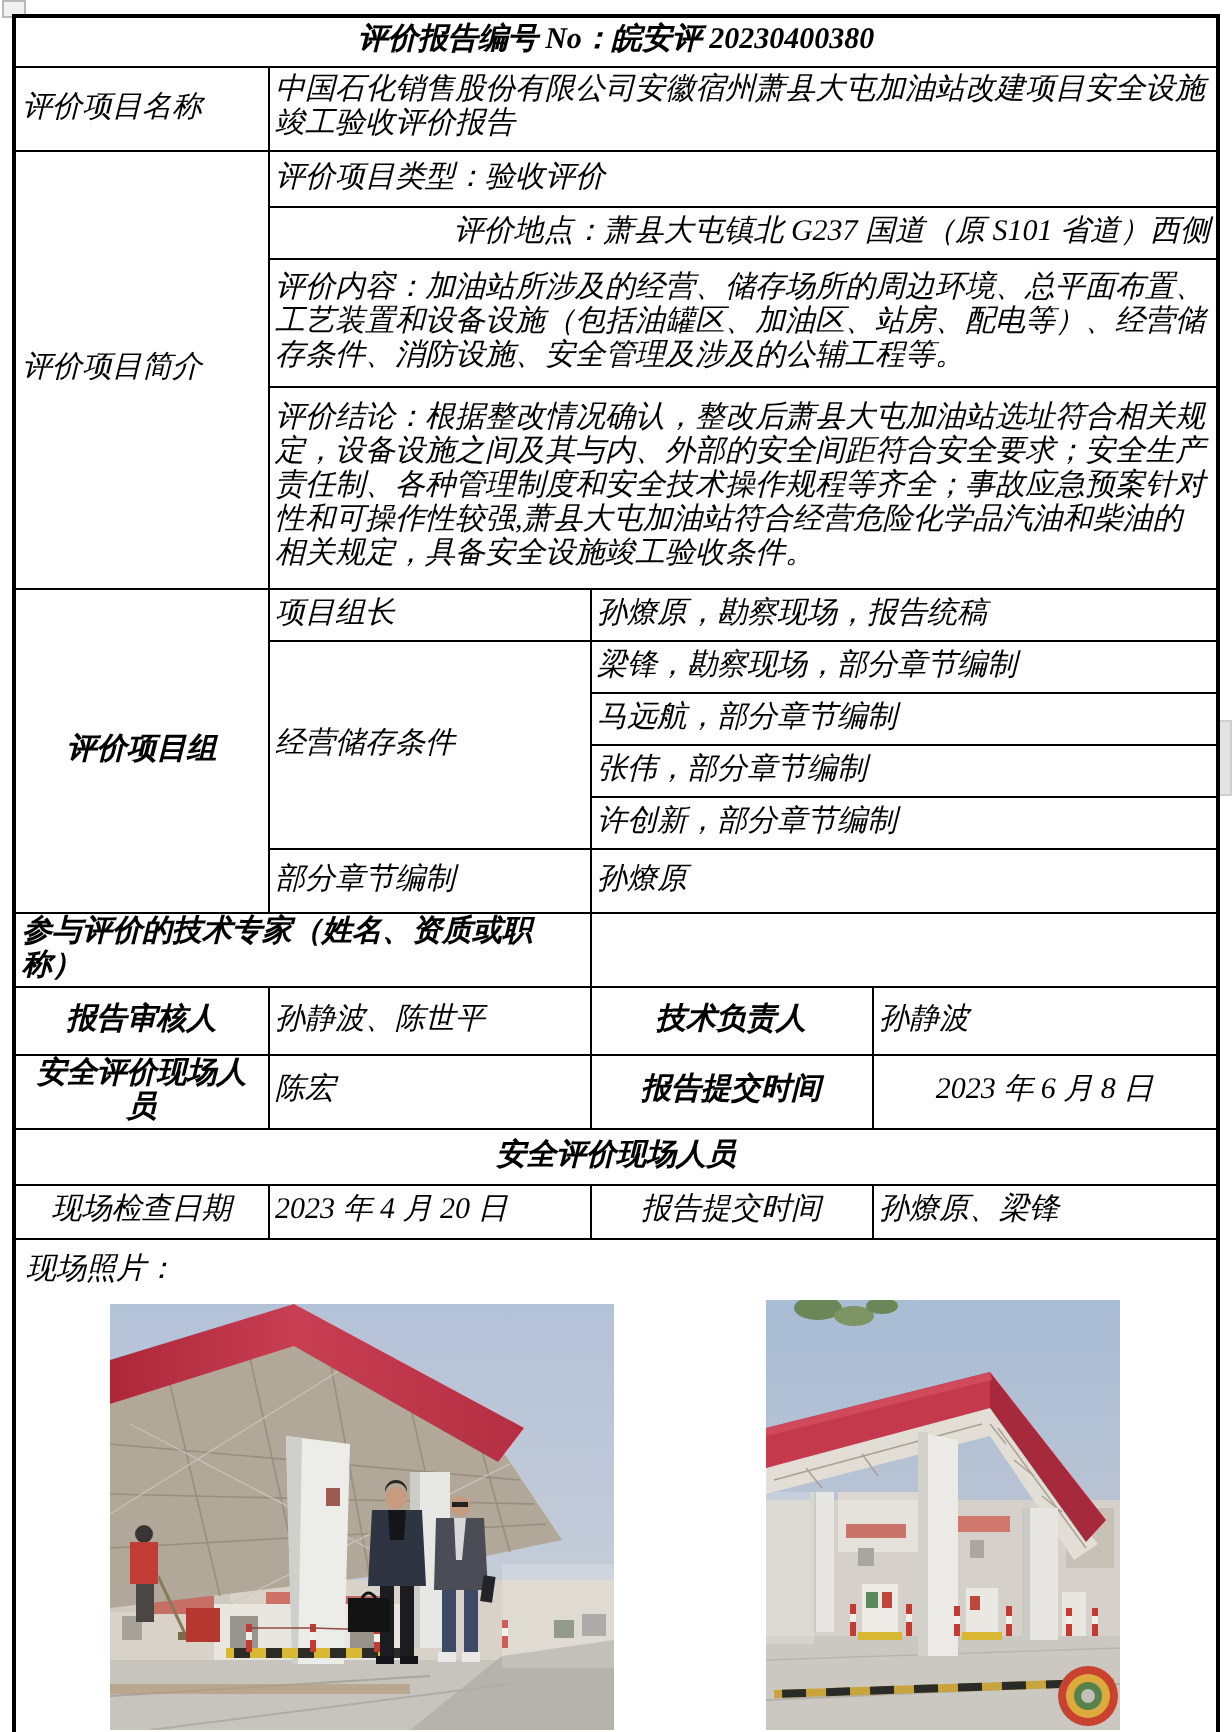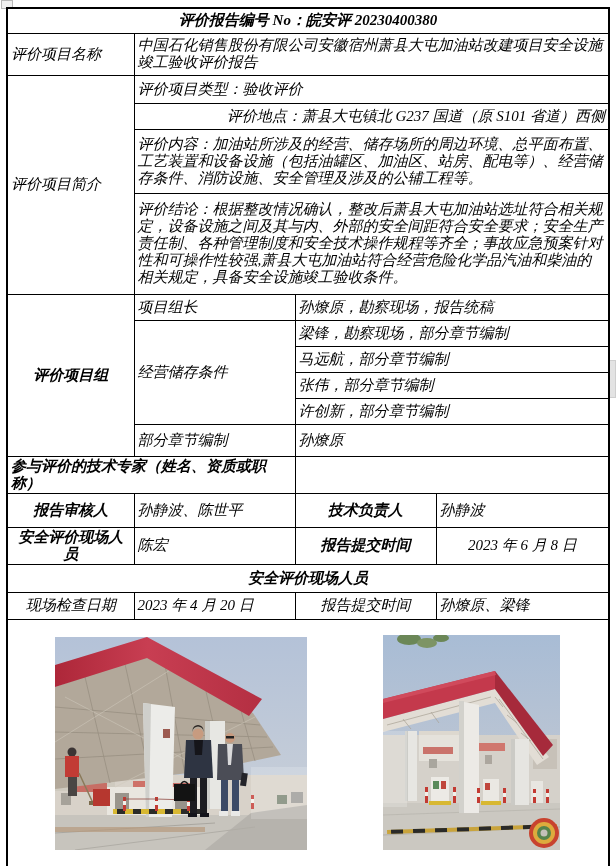--- a/index.html
+++ b/index.html
@@ -147,20 +147,21 @@
     </tr>
     <tr class="r-check">
       <td class="ctr">现场检查日期</td>
       <td>2023 年 4 月 20 日</td>
       <td class="ctr">报告提交时间</td>
       <td>孙燎原、梁锋</td>
     </tr>
 
     <tr class="r-photo">
       <td colspan="4" class="photo-cell">
+        <div class="photo-label">现场照片：</div>
         <div class="photo-strip">
 
           <svg class="photo-frame photo-left" width="252" height="213" viewBox="0 0 252 213" aria-hidden="true">
             <defs>
               <linearGradient id="skyL" x1="0" y1="0" x2="0" y2="1">
                 <stop offset="0" stop-color="#b4c2d8"></stop>
                     <stop offset="1" stop-color="#cdd2d8"></stop>
               </linearGradient>
               <linearGradient id="redL" x1="0" y1="0" x2="1" y2="0">
                 <stop offset="0" stop-color="#ad2739"></stop>

